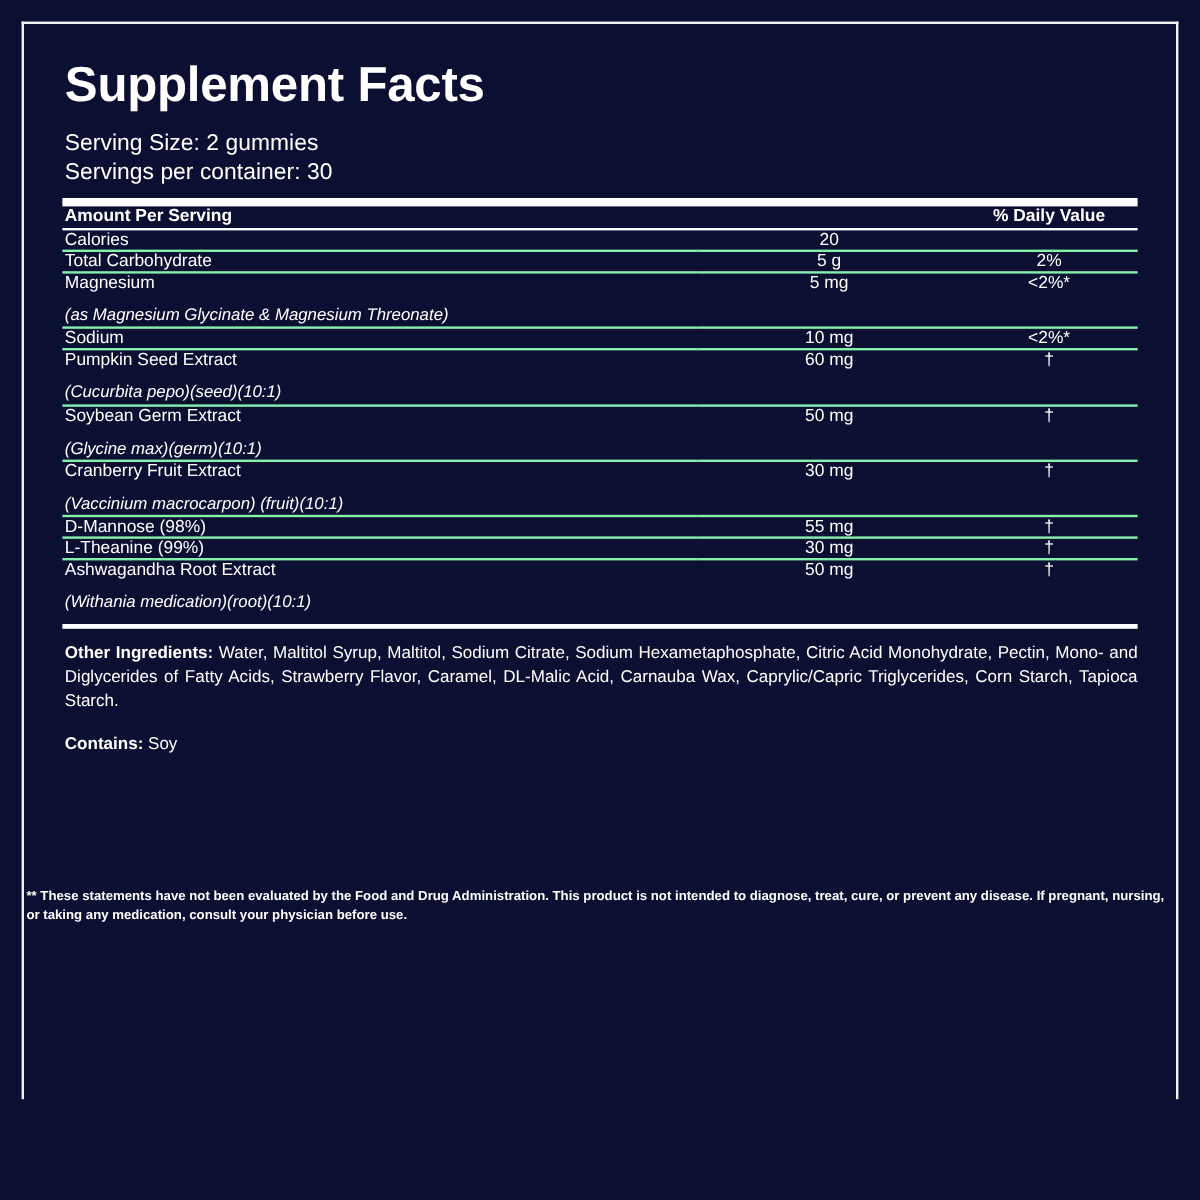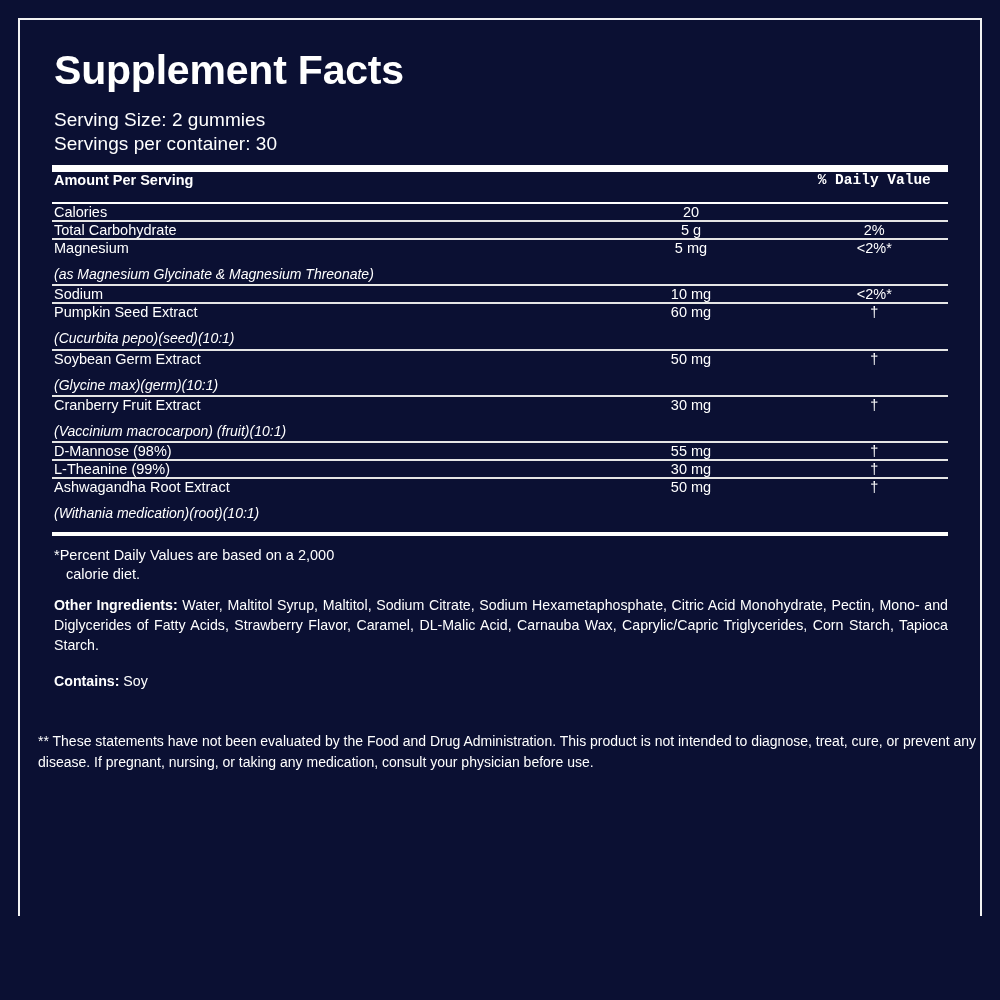--- a/index.html
+++ b/index.html
@@ -74,21 +74,21 @@
     font-weight: bold;
     padding: 9px 0 7px 0;
   }
   .hdr .col-name { padding-left: 2px; }
   .hdr .col-amt, .hdr .col-dv { text-align: center; }
   .hdr .col-dv { text-align: center; }
 
   .row td {
     font-size: 14.5px;
     padding: 11px 0 10px 0;
-    border-top: 2px solid #e5e5e5;
+    border-top: 2px solid #86efac;
   }
   .row.first td { border-top: none; }
   .row .col-name { padding-left: 2px; }
   .sub {
     display: block;
     font-style: italic;
     font-size: 14px;
     margin-top: 8px;
     line-height: 1.45;
   }
@@ -115,31 +115,31 @@
     text-align: justify;
   }
   .other b, .contains b { font-weight: bold; }
   .contains {
     font-size: 14.2px;
     margin-top: 18px;
     padding-left: 2px;
   }
   .footnote {
     position: absolute;
-    left: 34px;
+    left: 18px;
     right: 18px;
     bottom: 20px;
-    font-size: 14px;
+    font-size: 11px;
     line-height: 1.45;
     padding: 0 4px;
+    font-weight: bold;
   }
   .hdr-dv-wrap {
     display: block;
-    padding-bottom: 14px;
-    font-family: Liberation Mono, monospace;
+    padding-bottom: 2px;
   }
 </style>
 </head>
 <body>
 
 <div class="page">
   <div class="panel">
 
     <div class="title">Supplement Facts</div>
 
@@ -228,24 +228,20 @@
           <span class="sub">(Withania medication)(root)(10:1)</span>
         </td>
         <td class="col-amt">50 mg</td>
         <td class="col-dv">†</td>
       </tr>
     </tbody>
       </table>
 
     <div class="rule-mid"></div>
 
-    <div class="note-block">
-      <span>*Percent Daily Values are based on a 2,000</span>
-      <span class="indent">calorie diet.</span>
-    </div>
 
 
     <div class="other">
       <b>Other Ingredients:</b><span> Water, Maltitol Syrup, Maltitol, Sodium Citrate, Sodium Hexametaphosphate, Citric Acid Monohydrate, Pectin, Mono- and Diglycerides of Fatty Acids, Strawberry Flavor, Caramel, DL-Malic Acid, Carnauba Wax, Caprylic/Capric Triglycerides, Corn Starch, Tapioca Starch.</span>
     </div>
 
     <div class="contains">
       <b>Contains:</b><span> Soy</span>
     </div>
 

